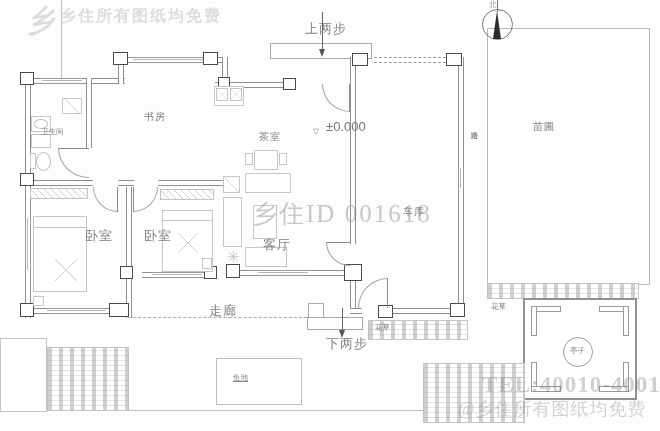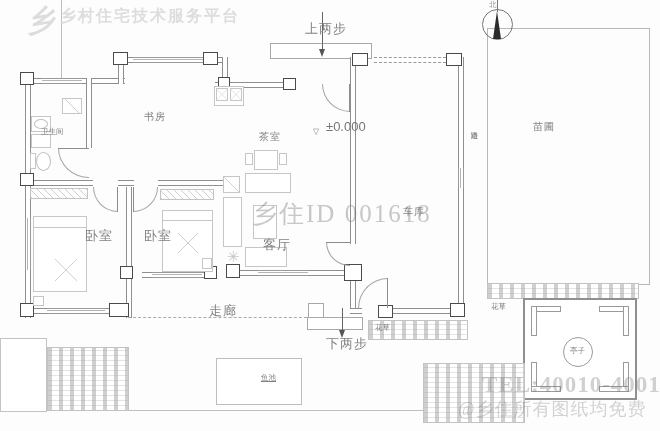--- a/index.html
+++ b/index.html
@@ -83,21 +83,21 @@
   <div class="bench" style="left:599px;top:386px;width:30px;height:6px;"></div>
   <div class="circle" style="left:563px;top:337px;width:30px;height:30px;border-color:#9a9a9a;"></div>
   <div class="lbl sm" style="left:570px;top:346px;">亭子</div>
 
   <div class="hatch" style="left:368px;top:320px;width:98px;height:18px;"></div>
   <div class="lbl sm" style="left:375px;top:323px;">花草</div>
 
   <div class="abs" style="left:0;top:338px;width:45px;height:72px;border:1px solid #c3c3c3;background:#fff;"></div>
   <div class="hatch" style="left:47px;top:347px;width:80px;height:62px;"></div>
   <div class="abs" style="left:216px;top:358px;width:84px;height:45px;border:1px solid #bdbdbd;background:#fff;"></div>
-  <div class="lbl sm" style="left:261px;top:373px;text-decoration:underline;">鱼池</div>
+  <div class="lbl sm" style="left:233px;top:373px;text-decoration:underline;">鱼池</div>
   <div class="hatch" style="left:423px;top:363px;width:100px;height:58px;"></div>
 
   <div class="abs" style="left:270px;top:43px;width:100px;height:14px;border:1px solid #a8a8a8;background:#fff;"></div>
   <div class="line" style="left:322px;top:12px;width:1px;height:40px;background:#666;"></div>
   <div class="tri-down" style="left:319px;top:49px;"></div>
   <div class="lbl" style="left:305px;top:20px;">上两步</div>
 
   <div class="wh" style="left:25px;top:78px;width:100px;"></div>
   <div class="wh" style="left:118px;top:57px;width:110px;"></div>
   <div class="wv" style="left:118px;top:57px;height:27px;"></div>
@@ -208,18 +208,18 @@
   <div class="lbl" style="left:259px;top:130px;font-size:10px;">茶室</div>
   <div class="lbl" style="left:313px;top:127px;font-size:8px;color:#888;">▽</div>
   <div class="lbl" style="left:326px;top:119px;letter-spacing:0;color:#777;">±0.000</div>
   <div class="lbl" style="left:85px;top:227px;">卧室</div>
   <div class="lbl" style="left:144px;top:227px;">卧室</div>
   <div class="lbl" style="left:263px;top:236px;">客厅</div>
   <div class="lbl" style="left:209px;top:302px;">走廊</div>
   <div class="lbl" style="left:403px;top:205px;font-size:10px;">车库</div>
 
   <div class="wm wm-logo-mark">乡</div>
-  <div class="wm wm-logo-title">乡村住宅技术服务平台</div>
+  <div class="wm wm-logo-title">乡住所有图纸均免费</div>
   <div class="wm wm-center">乡住ID 001618</div>
   <div class="wm wm-tel">TEL:40010-40010</div>
   <div class="wm wm-footer">@乡住所有图纸均免费</div>
 
 </div>
 
 </body></html>

